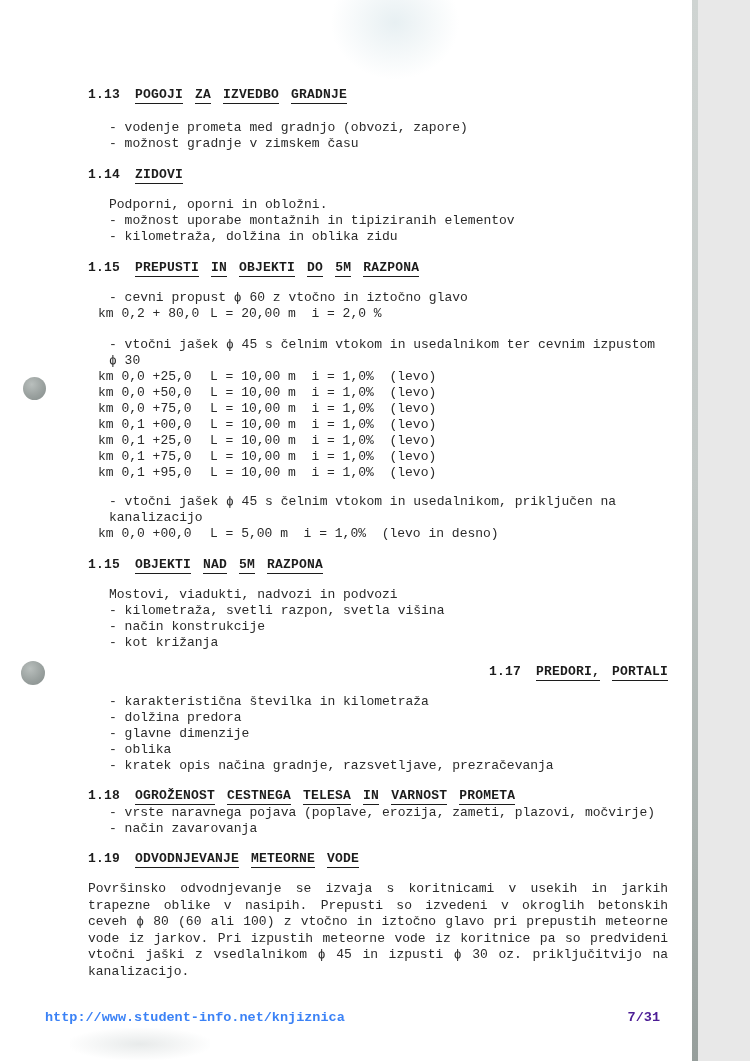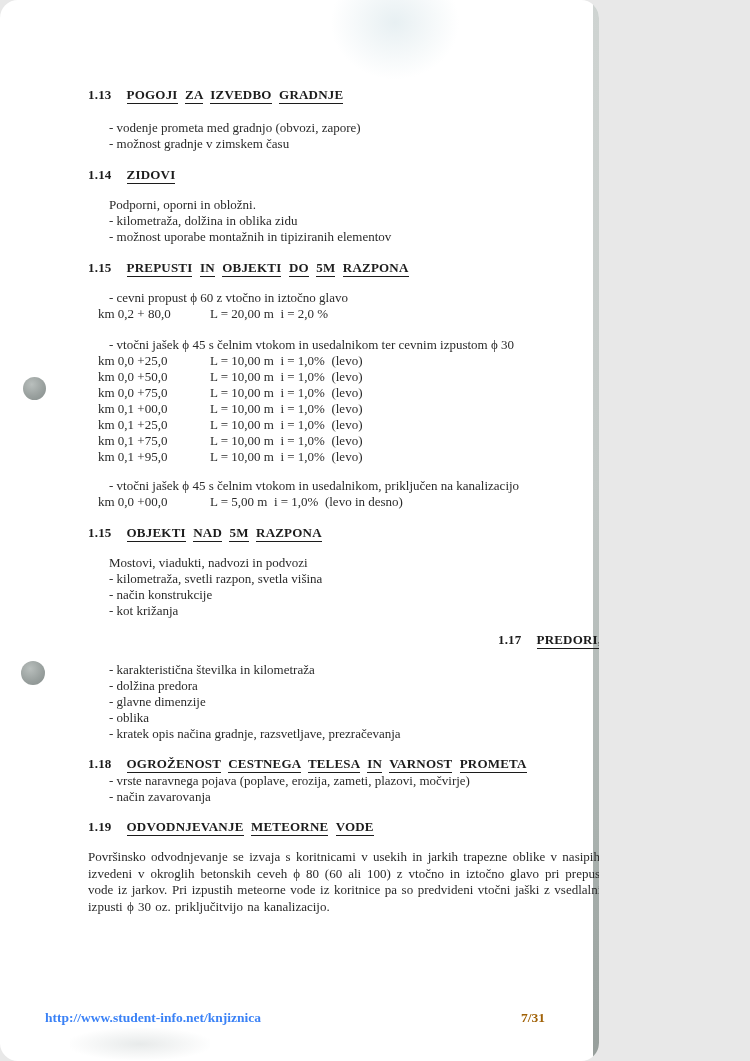--- a/index.html
+++ b/index.html
@@ -1,23 +1,22 @@
 <!DOCTYPE html>
 <html><head>
 <meta charset="utf-8">
 <style>
   html,body{margin:0;padding:0;background:#e8e8e8;}
   .page{
     position:relative;
-    width:599px;height:1061px;
+    width:698px;height:1061px;
     background:#ffffff;
     overflow:hidden;
-    font-family:Liberation Serif, serif;
+    font-family:Liberation Mono, monospace;
     color:#2a2a2a;
-    border-radius:18px;
   }
   
   .scan-blob-top{
     position:absolute;left:330px;top:-35px;width:130px;height:115px;
     background:radial-gradient(ellipse at center, rgba(212,227,232,0.55) 0%, rgba(255,255,255,0) 70%);
     z-index:0;
   }
   .scan-blob-bottom{
     position:absolute;left:70px;top:1028px;width:140px;height:32px;
     background:radial-gradient(ellipse at center, rgba(203,209,209,0.45) 0%, rgba(255,255,255,0) 75%);
@@ -59,22 +58,22 @@
   .kv{white-space:pre;text-align:right;}
   .para{
     text-align:justify;line-height:16.5px;word-spacing:1px;
   }
   
   .footer-url{
     position:absolute;left:45px;top:1010px;z-index:3;
     font-weight:bold;font-size:13.5px;color:#3b82f6;
   }
   .footer-page{
-    position:absolute;right:54px;top:1010px;z-index:3;
-    font-weight:bold;font-size:13.5px;color:#a16207;
+    position:absolute;right:38px;top:1010px;z-index:3;
+    font-weight:bold;font-size:13.5px;color:#4c1d95;
   }
 </style>
 </head>
 <body>
 
 <div class="page">
 
   <div class="scan-blob-top"></div>
   <div class="scan-blob-bottom"></div>
   <div class="scan-edge-right"></div>
@@ -86,22 +85,22 @@
     <div class="heading">
       <span class="sec-num">1.13</span><span class="sec-title"><span class="uw">POGOJI</span> <span class="uw">ZA</span> <span class="uw">IZVEDBO</span> <span class="uw">GRADNJE</span></span>
     </div>
     <div class="line mt16">- vodenje prometa med gradnjo (obvozi, zapore)</div>
     <div class="line">- možnost gradnje v zimskem času</div>
 
     <div class="heading mt14">
       <span class="sec-num">1.14</span><span class="sec-title"><span class="uw">ZIDOVI</span></span>
     </div>
     <div class="line mt13">Podporni, oporni in obložni.</div>
+    <div class="line">- možnost uporabe montažnih in tipiziranih elementov</div>
     <div class="line">- kilometraža, dolžina in oblika zidu</div>
-    <div class="line">- možnost uporabe montažnih in tipiziranih elementov</div>
 
     <div class="heading mt14">
       <span class="sec-num">1.15</span><span class="sec-title"><span class="uw">PREPUSTI</span> <span class="uw">IN</span> <span class="uw">OBJEKTI</span> <span class="uw">DO</span> <span class="uw">5M</span> <span class="uw">RAZPONA</span></span>
     </div>
 
     <div class="line mt13">- cevni propust ϕ 60 z vtočno in iztočno glavo</div>
     <div class="kmrow">
       <span class="km">km 0,2 + 80,0</span>
         <span class="kv">L = 20,00 m  i = 2,0 %</span>
     </div>

